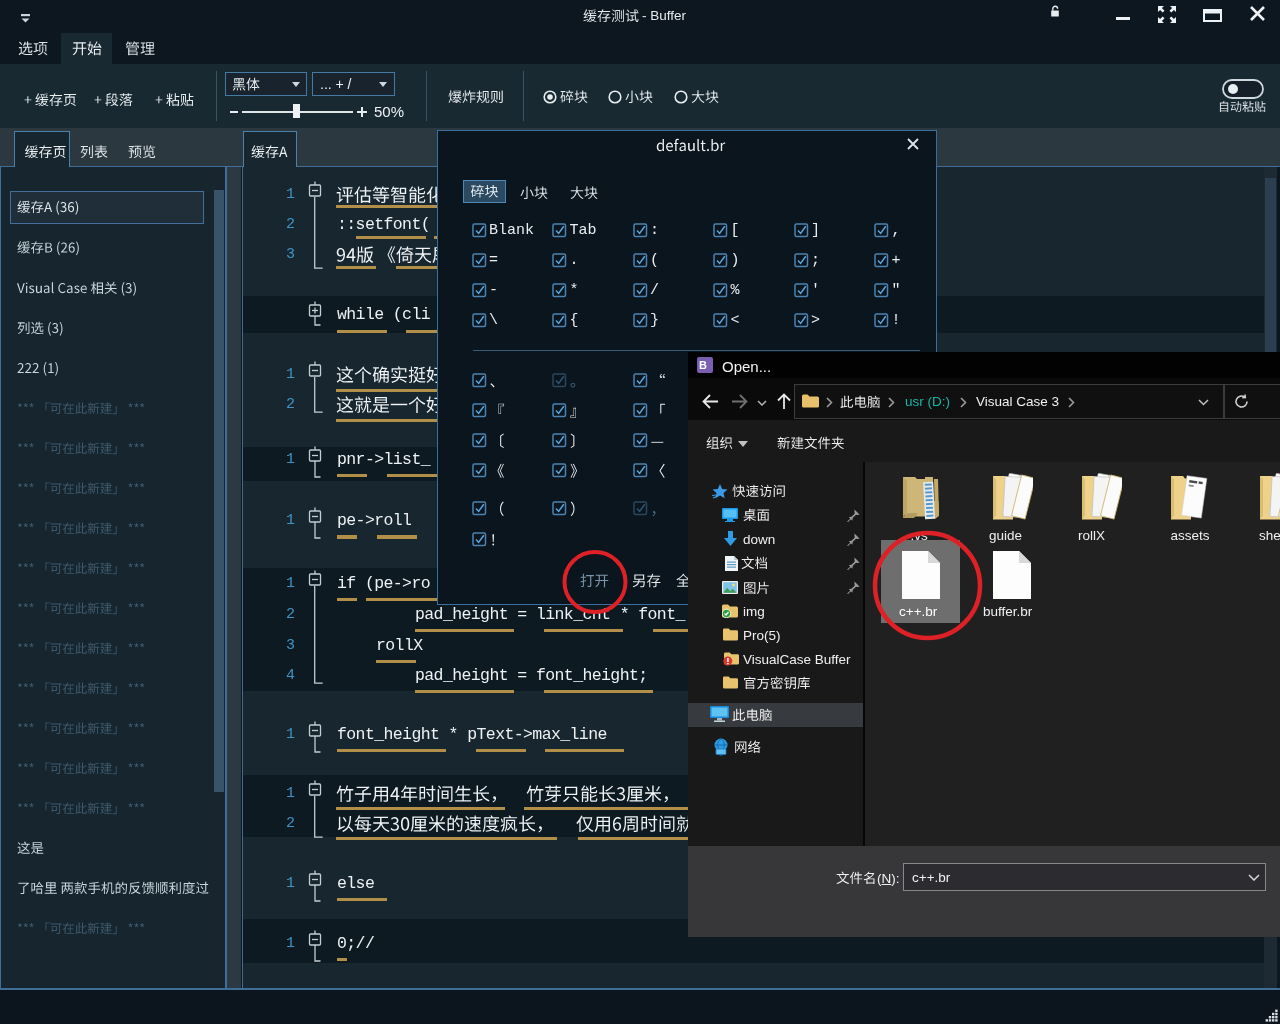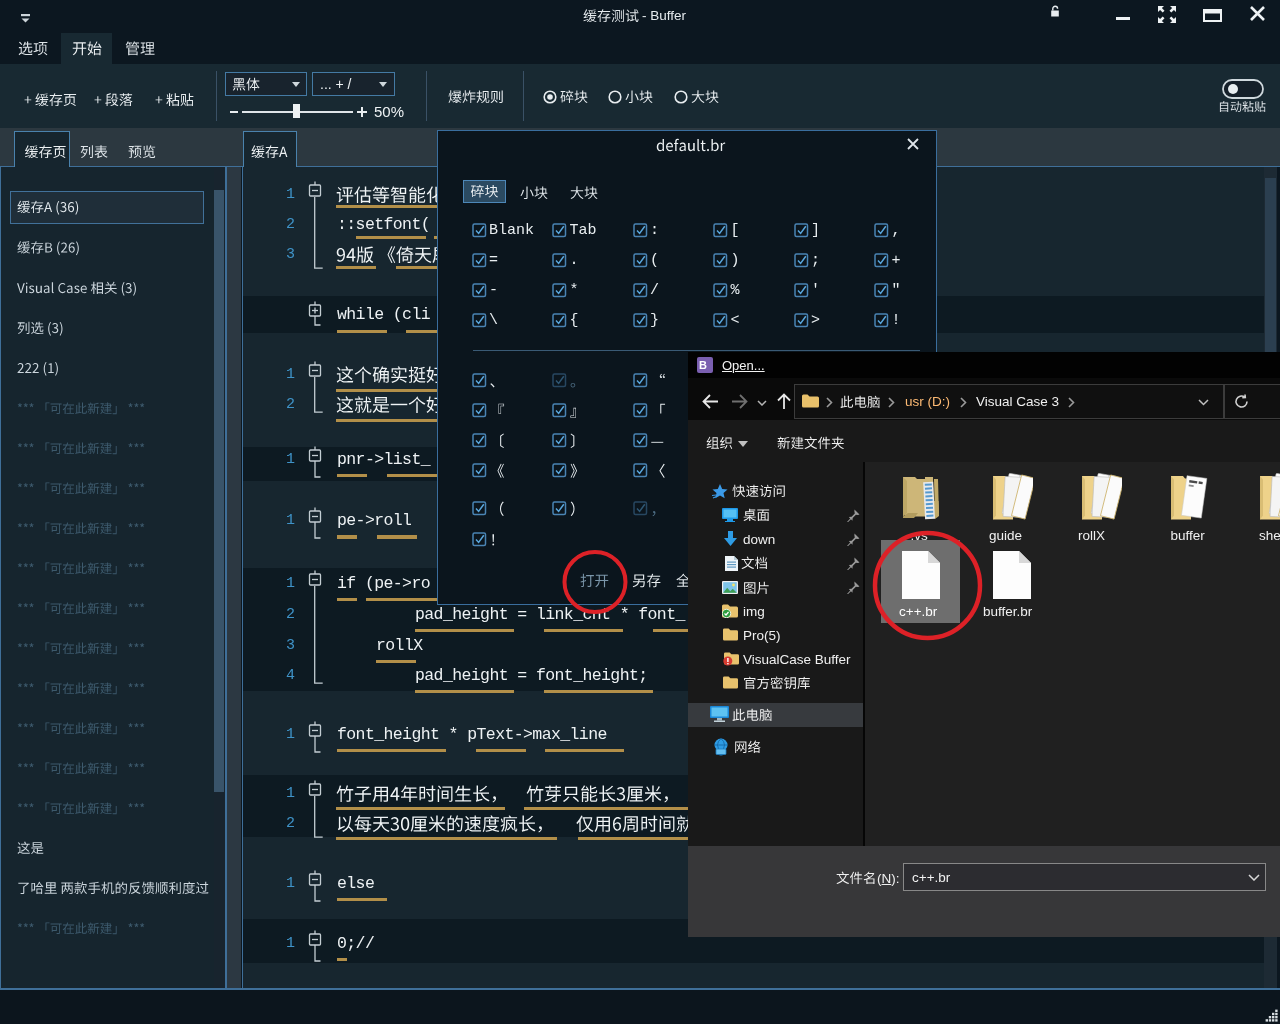--- a/index.html
+++ b/index.html
@@ -1089,21 +1089,21 @@
       <use href="#g139"></use>
       <use href="#g4" x="100"></use>
     </g>
   </svg>
 <div class="abs" style="left:688px;top:352px;width:592px;height:585px;background:#191919;"></div>
 <div class="abs" style="left:688px;top:352px;width:592px;height:26px;background:#020202;"></div>
 <svg class="abs" style="left:697px;top:357px" width="16" height="16">
     <rect width="16" height="16" rx="2" fill="#7a5fb0"></rect>
     <text x="2" y="12" font-size="11" font-family="Liberation Sans" fill="#fff" font-weight="bold">B</text>
   </svg>
-<div class="abs" style="left:722px;top:358px;font-size:13px;color:#f2f2f2;white-space:pre;text-decoration:underline;">Open...</div>
+<div class="abs" style="left:722px;top:358px;font-size:15px;color:#f2f2f2;white-space:pre;">Open...</div>
 <div class="abs" style="left:688px;top:378px;width:592px;height:42px;background:#0a0a0a;"></div>
 <svg class="abs" style="left:702px;top:394px" width="17" height="15" stroke="#e8e8e8" stroke-width="1.8" fill="none">
     <path d="M8 1 L1.5 7.5 L8 14 M1.5 7.5 H16"></path>
   </svg>
 <svg class="abs" style="left:731px;top:394px" width="17" height="15" stroke="#6f6f6f" stroke-width="1.8" fill="none">
     <path d="M9 1 L15.5 7.5 L9 14 M15.5 7.5 H1"></path>
   </svg>
 <svg class="abs" style="left:757px;top:400px" width="10" height="6" fill="none" stroke="#b5b5b5" stroke-width="1.5">
     <path d="M1 1 L5 5 L9 1"></path>
   </svg>
@@ -1113,21 +1113,21 @@
 <div class="abs" style="left:794px;top:384px;width:430px;height:35px;background:#101010;border:1px solid #3c3c3c"></div>
 <svg class="abs" style="left:802px;top:394px" width="17" height="14">
     <path d="M0 2 q0-1.5 1.5-1.5 h4 l2 2 h8 q1.5 0 1.5 1.5 v8 q0 1.5 -1.5 1.5 h-14 q-1.5 0 -1.5 -1.5 z" fill="#e8c06a"></path>
   </svg>
 <svg class="abs" style="left:826px;top:396.5px" width="7" height="11" fill="none" stroke="#9a9a9a" stroke-width="1.6">
     <path d="M1 1 L5.5 5.5 L1 10"></path>
   </svg>
 <svg class="abs" style="left:888px;top:396.5px" width="7" height="11" fill="none" stroke="#9a9a9a" stroke-width="1.6">
     <path d="M1 1 L5.5 5.5 L1 10"></path>
   </svg>
-<div class="abs" style="left:905px;top:394px;font-size:13.5px;color:#fdba74;white-space:pre;">usr (D:)</div>
+<div class="abs" style="left:905px;top:394px;font-size:13.5px;color:#14b8a6;white-space:pre;">usr (D:)</div>
 <svg class="abs" style="left:960px;top:396.5px" width="7" height="11" fill="none" stroke="#9a9a9a" stroke-width="1.6">
     <path d="M1 1 L5.5 5.5 L1 10"></path>
   </svg>
 <div class="abs" style="left:976px;top:394px;font-size:13.5px;color:#f0f0f0;white-space:pre;">Visual Case 3</div>
 <svg class="abs" style="left:1068px;top:396.5px" width="7" height="11" fill="none" stroke="#9a9a9a" stroke-width="1.6">
     <path d="M1 1 L5.5 5.5 L1 10"></path>
   </svg>
 <svg class="abs" style="left:1198px;top:399px" width="11" height="7" fill="none" stroke="#c0c0c0" stroke-width="1.5">
     <path d="M1 1 L5.5 5.5 L10 1"></path>
   </svg>
@@ -1266,21 +1266,21 @@
 <svg class="abs" style="left:1167px;top:473px" width="44" height="50">
     <path d="M4 3 h12 l2 2.5 h6 v41 h-20z" fill="#eed28a"></path>
     <path d="M4 3 l3 3.5 v36 l-3 4z" fill="#d9bd74"></path>
     <g transform="rotate(8 28 25)">
       <rect x="17" y="4" width="20" height="40" fill="#fcfcfc" stroke="#c9c9c9" stroke-width="0.5"></rect>
       <rect x="20" y="8" width="8" height="2.4" fill="#4a4a4a"></rect>
       <rect x="29.5" y="8" width="4" height="2.4" fill="#4a4a4a"></rect>
       <rect x="20" y="12.5" width="5" height="1.8" fill="#8a8a8a"></rect>
     </g>
   </svg>
-<div class="abs" style="left:1170.5px;top:528px;font-size:13.5px;color:#f0f0f0;white-space:pre;">buffer</div>
+<div class="abs" style="left:1170.5px;top:528px;font-size:13.5px;color:#f0f0f0;white-space:pre;">assets</div>
 <svg class="abs" style="left:1256px;top:473px" width="44" height="50">
     <path d="M4 3 h12 l2 2.5 h6 v41 h-20z" fill="#eed28a"></path>
     <path d="M4 3 l3 3.5 v36 l-3 4z" fill="#d9bd74"></path>
     <g transform="rotate(10 28 25)">
       <rect x="16" y="2" width="19" height="41" rx="1" fill="#fdfdfd" stroke="#bfbfbf" stroke-width="0.6"></rect>
       <path d="M27 2 v7 h-6" fill="none" stroke="#bfbfbf" stroke-width="0.6"></path>
     </g>
     <g transform="rotate(3 26 25)">
       <rect x="15" y="4" width="17" height="40" fill="#f4f4f4" stroke="#b9b9b9" stroke-width="0.6"></rect>
     </g>

